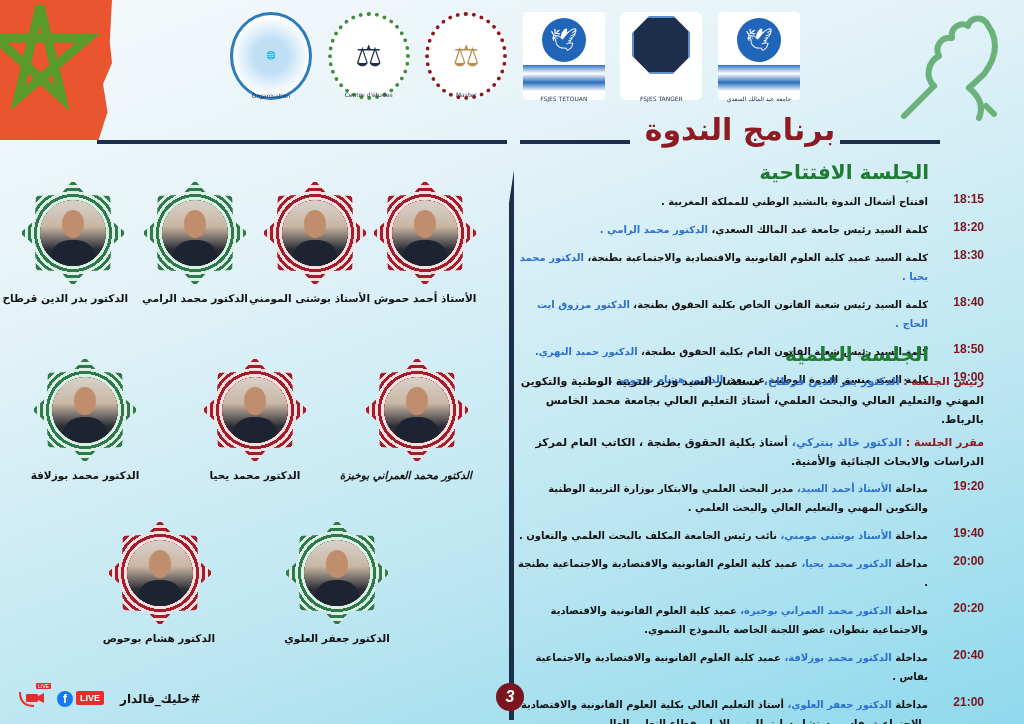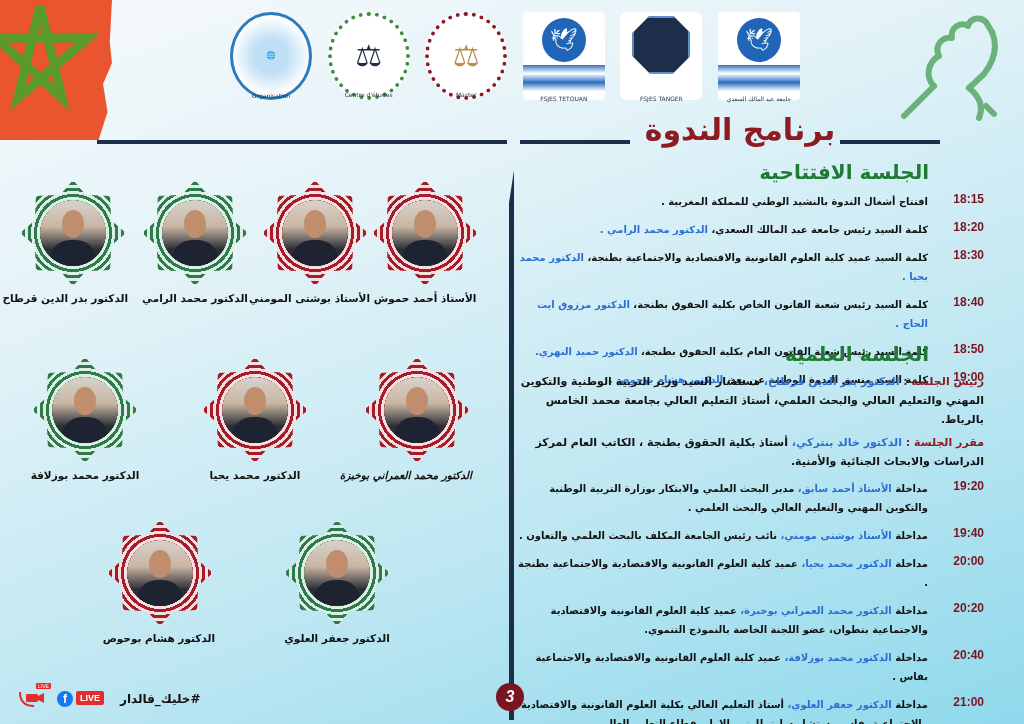--- a/index.html
+++ b/index.html
@@ -165,21 +165,21 @@
   <div class="section-heading scientific-h">الجلسة العلمية</div>
   <div class="program scientific">
     <div class="role-row">
       <span class="label-red">رئيس الجلسة : </span><span class="hl">الدكتور بدر الدين قرطاح، </span><span>مستشار السيد وزير التربية الوطنية والتكوين المهني والتعليم العالي والبحث العلمي، أستاذ التعليم العالي بجامعة محمد الخامس بالرباط.</span>
     </div>
     <div class="role-row" style="margin-bottom:8px;">
       <span class="label-red">مقرر الجلسة : </span><span class="hl">الدكتور خالد بنتركي، </span><span>أستاذ بكلية الحقوق بطنجة ، الكاتب العام لمركز الدراسات والابحاث الجنائية والأمنية.</span>
     </div>
     <div class="row">
       <span class="time">19:20</span>
-      <span class="desc"><span>مداخلة </span><span class="hl">الأستاذ أحمد سابق، </span><span>مدير البحث العلمي والابتكار بوزارة التربية الوطنية والتكوين المهني والتعليم العالي والبحث العلمي .</span></span>
+      <span class="desc"><span>مداخلة </span><span class="hl">الأستاذ أحمد السيد، </span><span>مدير البحث العلمي والابتكار بوزارة التربية الوطنية والتكوين المهني والتعليم العالي والبحث العلمي .</span></span>
     </div>
     <div class="row">
       <span class="time">19:40</span>
       <span class="desc"><span>مداخلة </span><span class="hl">الأستاذ بوشتى مومني، </span><span>نائب رئيس الجامعة المكلف بالبحث العلمي والتعاون .</span></span>
     </div>
     <div class="row">
       <span class="time">20:00</span>
       <span class="desc"><span>مداخلة </span><span class="hl">الدكتور محمد يحيا، </span><span>عميد كلية العلوم القانونية والاقتصادية والاجتماعية بطنجة .</span></span>
     </div>
     <div class="row">

